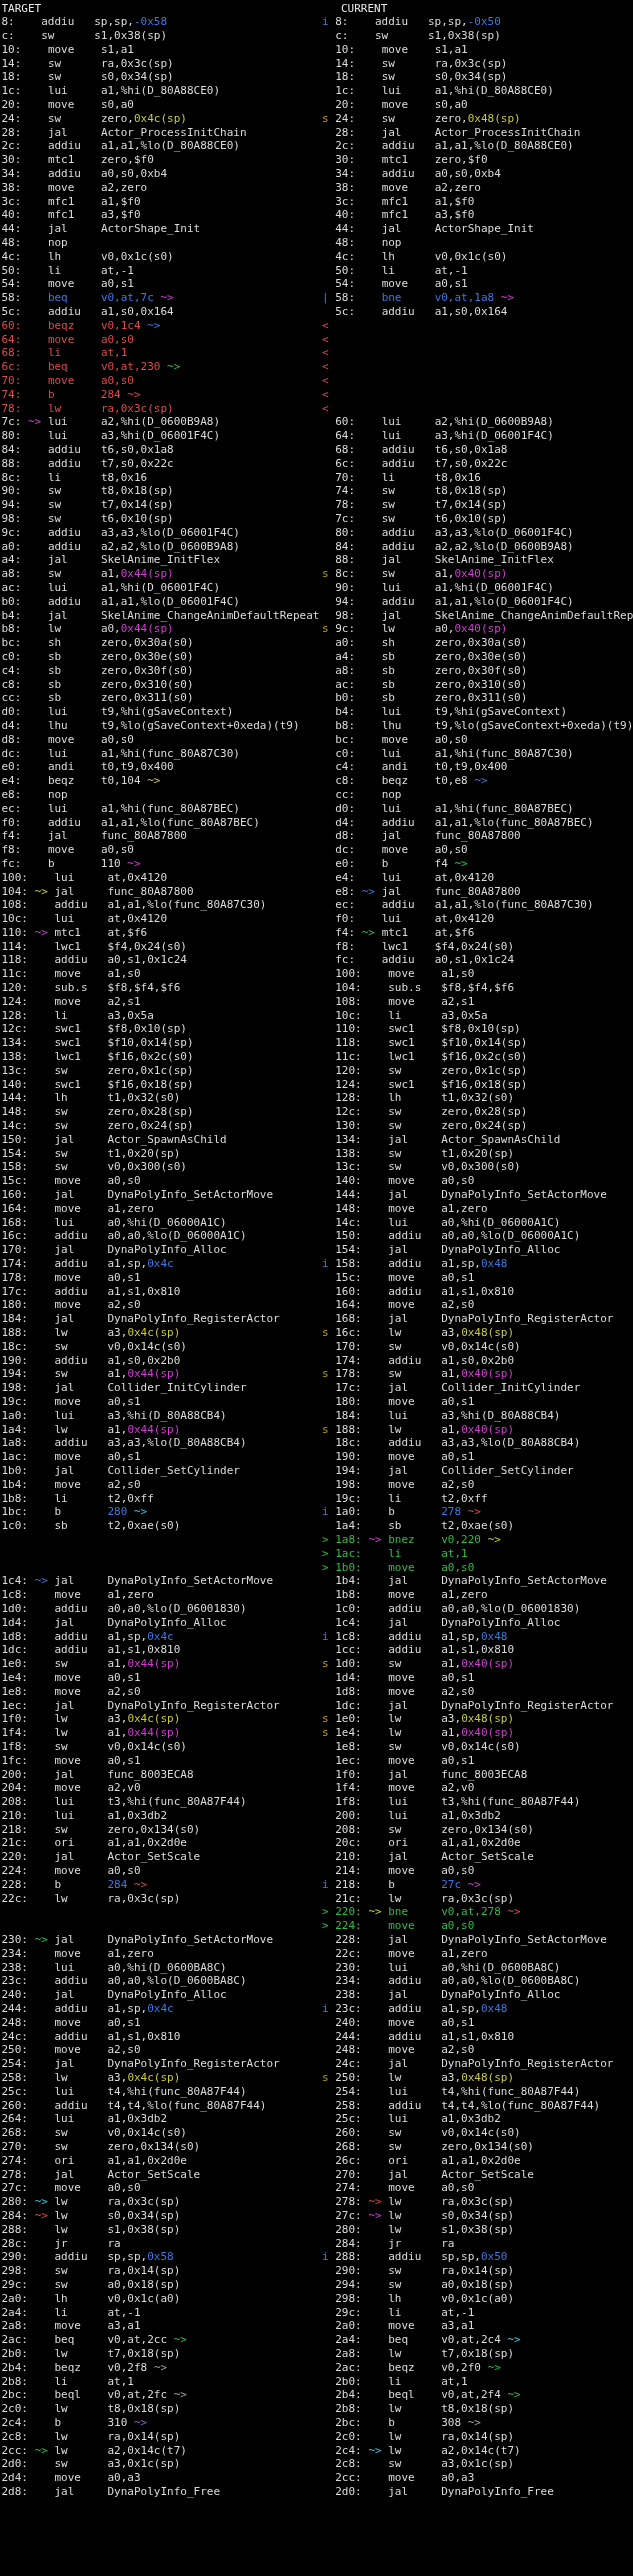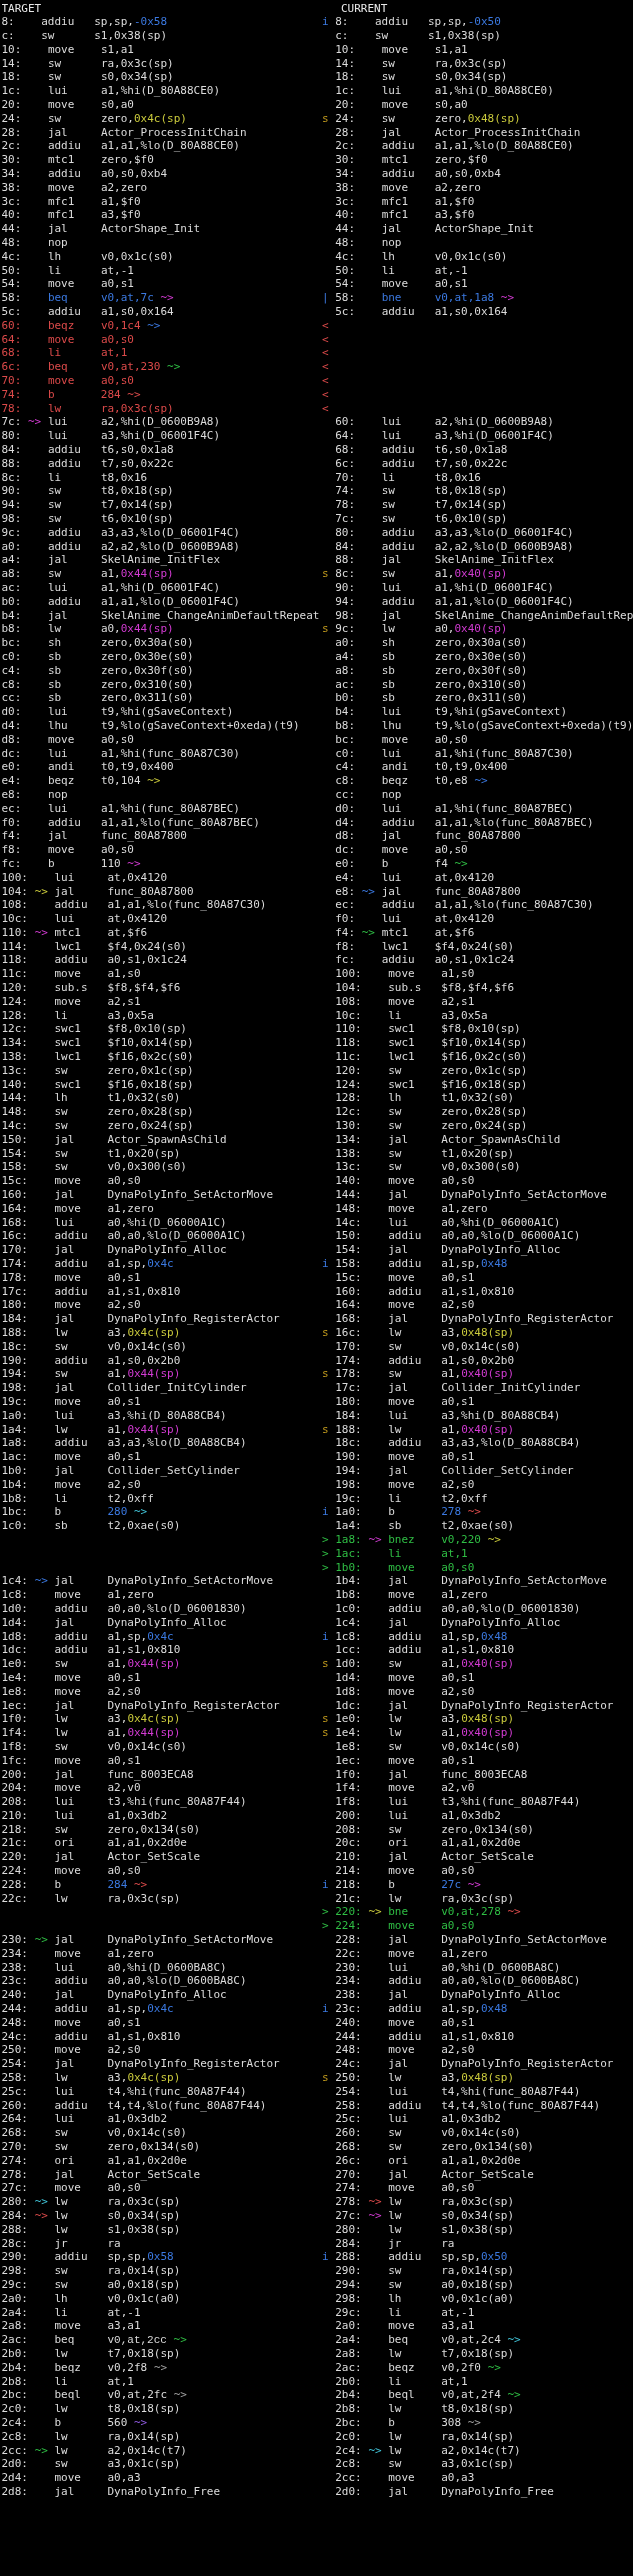--- a/index.html
+++ b/index.html
@@ -698,21 +698,21 @@
       </div>
       <div class="row">
         <div class="line l"><span style="color: rgb(220, 220, 220);">2a4:</span><span>    </span><span style="color: rgb(220, 220, 220);">li</span><span>      </span><span style="color: rgb(220, 220, 220);">at,-1</span></div>
         <div class="line r"><span>  </span><span style="color: rgb(220, 220, 220);">29c:</span><span>    </span><span style="color: rgb(220, 220, 220);">li</span><span>      </span><span style="color: rgb(220, 220, 220);">at,-1</span></div>
       </div>
       <div class="row">
         <div class="line l"><span style="color: rgb(220, 220, 220);">2a8:</span><span>    </span><span style="color: rgb(220, 220, 220);">move</span><span>    </span><span style="color: rgb(220, 220, 220);">a3,a1</span></div>
         <div class="line r"><span>  </span><span style="color: rgb(220, 220, 220);">2a0:</span><span>    </span><span style="color: rgb(220, 220, 220);">move</span><span>    </span><span style="color: rgb(220, 220, 220);">a3,a1</span></div>
       </div>
       <div class="row">
-        <div class="line l"><span style="color: rgb(220, 220, 220);">2ac:</span><span>    </span><span style="color: rgb(220, 220, 220);">beq</span><span>     </span><span style="color: rgb(220, 220, 220); font-family: Liberation Mono, monospace;">v0,at,2cc</span><span> </span><span style="color: rgb(47, 190, 68);">~&gt;</span></div>
+        <div class="line l"><span style="color: rgb(220, 220, 220);">2ac:</span><span>    </span><span style="color: rgb(220, 220, 220);">beq</span><span>     </span><span style="color: rgb(220, 220, 220);">v0,at,2cc</span><span> </span><span style="color: rgb(47, 190, 68);">~&gt;</span></div>
         <div class="line r"><span>  </span><span style="color: rgb(220, 220, 220);">2a4:</span><span>    </span><span style="color: rgb(220, 220, 220);">beq</span><span>     </span><span style="color: rgb(220, 220, 220);">v0,at,2c4</span><span> </span><span style="color: rgb(65, 196, 216);">~&gt;</span></div>
       </div>
       <div class="row">
         <div class="line l"><span style="color: rgb(220, 220, 220);">2b0:</span><span>    </span><span style="color: rgb(220, 220, 220);">lw</span><span>      </span><span style="color: rgb(220, 220, 220);">t7,0x18(sp)</span></div>
         <div class="line r"><span>  </span><span style="color: rgb(220, 220, 220);">2a8:</span><span>    </span><span style="color: rgb(220, 220, 220);">lw</span><span>      </span><span style="color: rgb(220, 220, 220);">t7,0x18(sp)</span></div>
       </div>
       <div class="row">
         <div class="line l"><span style="color: rgb(220, 220, 220);">2b4:</span><span>    </span><span style="color: rgb(220, 220, 220);">beqz</span><span>    </span><span style="color: rgb(220, 220, 220);">v0,2f8</span><span> </span><span style="color: rgb(160, 160, 160);">~&gt;</span></div>
         <div class="line r"><span>  </span><span style="color: rgb(220, 220, 220);">2ac:</span><span>    </span><span style="color: rgb(220, 220, 220);">beqz</span><span>    </span><span style="color: rgb(220, 220, 220);">v0,2f0</span><span> </span><span style="color: rgb(47, 190, 68);">~&gt;</span></div>
       </div>
@@ -722,21 +722,21 @@
       </div>
       <div class="row">
         <div class="line l"><span style="color: rgb(220, 220, 220);">2bc:</span><span>    </span><span style="color: rgb(220, 220, 220);">beql</span><span>    </span><span style="color: rgb(220, 220, 220);">v0,at,2fc</span><span> </span><span style="color: rgb(160, 160, 160);">~&gt;</span></div>
         <div class="line r"><span>  </span><span style="color: rgb(220, 220, 220);">2b4:</span><span>    </span><span style="color: rgb(220, 220, 220);">beql</span><span>    </span><span style="color: rgb(220, 220, 220);">v0,at,2f4</span><span> </span><span style="color: rgb(47, 190, 68);">~&gt;</span></div>
       </div>
       <div class="row">
         <div class="line l"><span style="color: rgb(220, 220, 220);">2c0:</span><span>    </span><span style="color: rgb(220, 220, 220);">lw</span><span>      </span><span style="color: rgb(220, 220, 220);">t8,0x18(sp)</span></div>
         <div class="line r"><span>  </span><span style="color: rgb(220, 220, 220);">2b8:</span><span>    </span><span style="color: rgb(220, 220, 220);">lw</span><span>      </span><span style="color: rgb(220, 220, 220);">t8,0x18(sp)</span></div>
       </div>
       <div class="row">
-        <div class="line l"><span style="color: rgb(220, 220, 220);">2c4:</span><span>    </span><span style="color: rgb(220, 220, 220);">b</span><span>       </span><span style="color: rgb(220, 220, 220);">560</span><span> </span><span style="color: rgb(143, 90, 224);">~&gt;</span></div>
+        <div class="line l"><span style="color: rgb(220, 220, 220);">2c4:</span><span>    </span><span style="color: rgb(220, 220, 220);">b</span><span>       </span><span style="color: rgb(220, 220, 220);">310</span><span> </span><span style="color: rgb(143, 90, 224);">~&gt;</span></div>
         <div class="line r"><span>  </span><span style="color: rgb(220, 220, 220);">2bc:</span><span>    </span><span style="color: rgb(220, 220, 220);">b</span><span>       </span><span style="color: rgb(220, 220, 220);">308</span><span> </span><span style="color: rgb(160, 160, 160);">~&gt;</span></div>
       </div>
       <div class="row">
         <div class="line l"><span style="color: rgb(220, 220, 220);">2c8:</span><span>    </span><span style="color: rgb(220, 220, 220);">lw</span><span>      </span><span style="color: rgb(220, 220, 220);">ra,0x14(sp)</span></div>
         <div class="line r"><span>  </span><span style="color: rgb(220, 220, 220);">2c0:</span><span>    </span><span style="color: rgb(220, 220, 220);">lw</span><span>      </span><span style="color: rgb(220, 220, 220);">ra,0x14(sp)</span></div>
       </div>
       <div class="row">
         <div class="line l"><span style="color: rgb(220, 220, 220);">2cc:</span><span> </span><span style="color: rgb(47, 190, 68);">~&gt;</span><span> </span><span style="color: rgb(220, 220, 220);">lw</span><span>      </span><span style="color: rgb(220, 220, 220);">a2,0x14c(t7)</span></div>
         <div class="line r"><span>  </span><span style="color: rgb(220, 220, 220);">2c4:</span><span> </span><span style="color: rgb(65, 196, 216);">~&gt;</span><span> </span><span style="color: rgb(220, 220, 220);">lw</span><span>      </span><span style="color: rgb(220, 220, 220);">a2,0x14c(t7)</span></div>
       </div>

